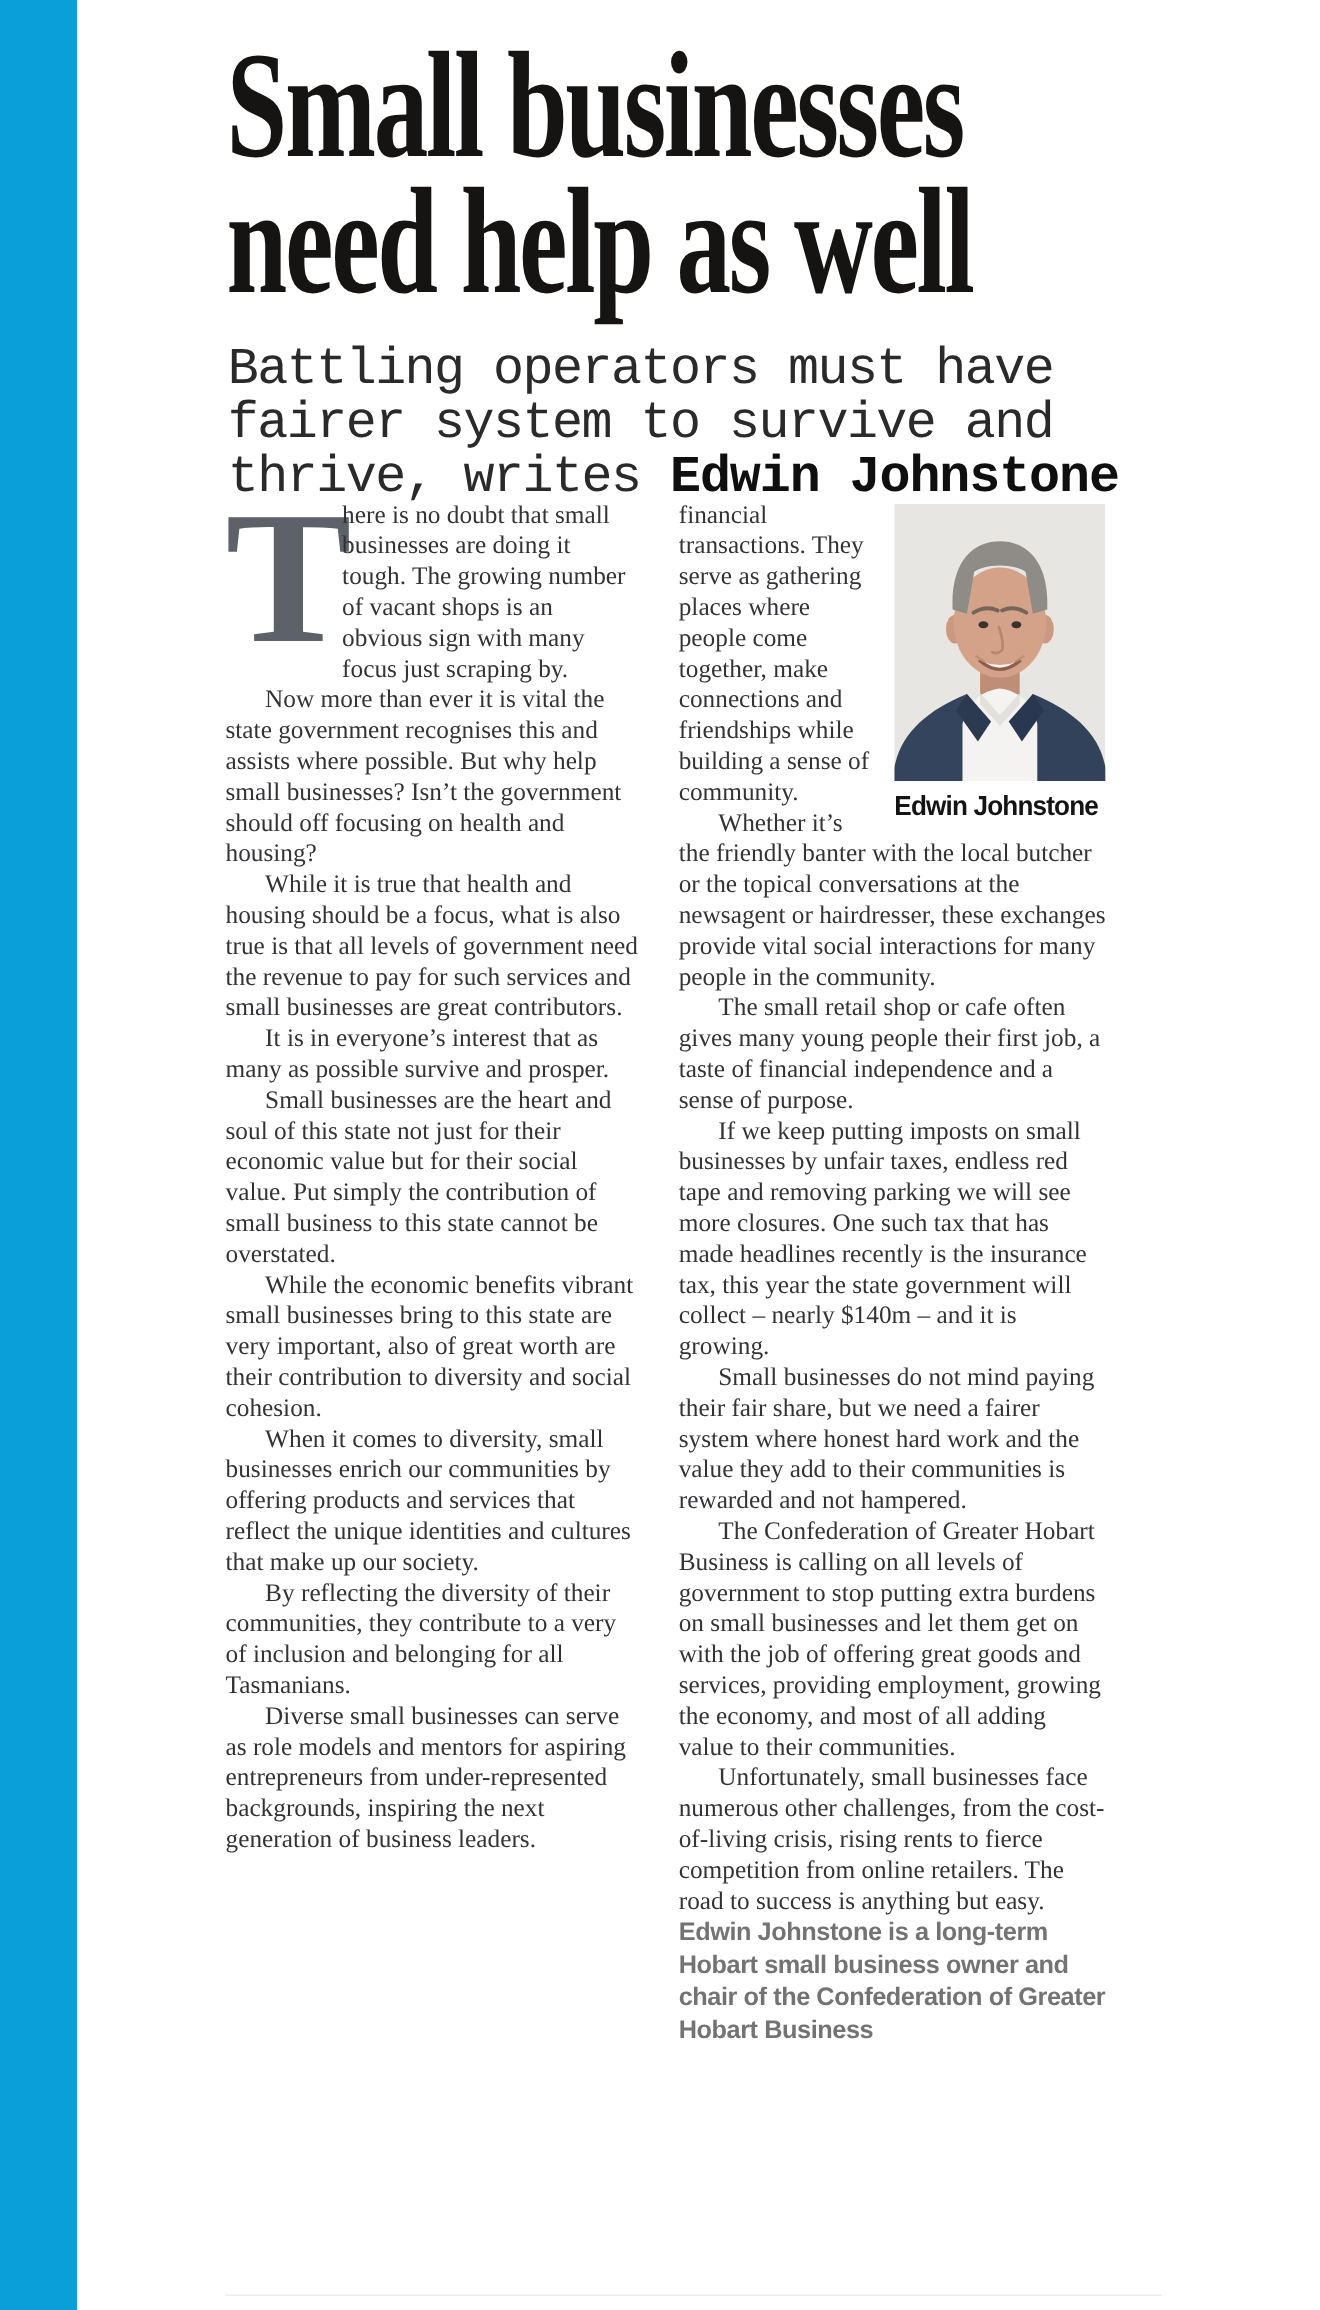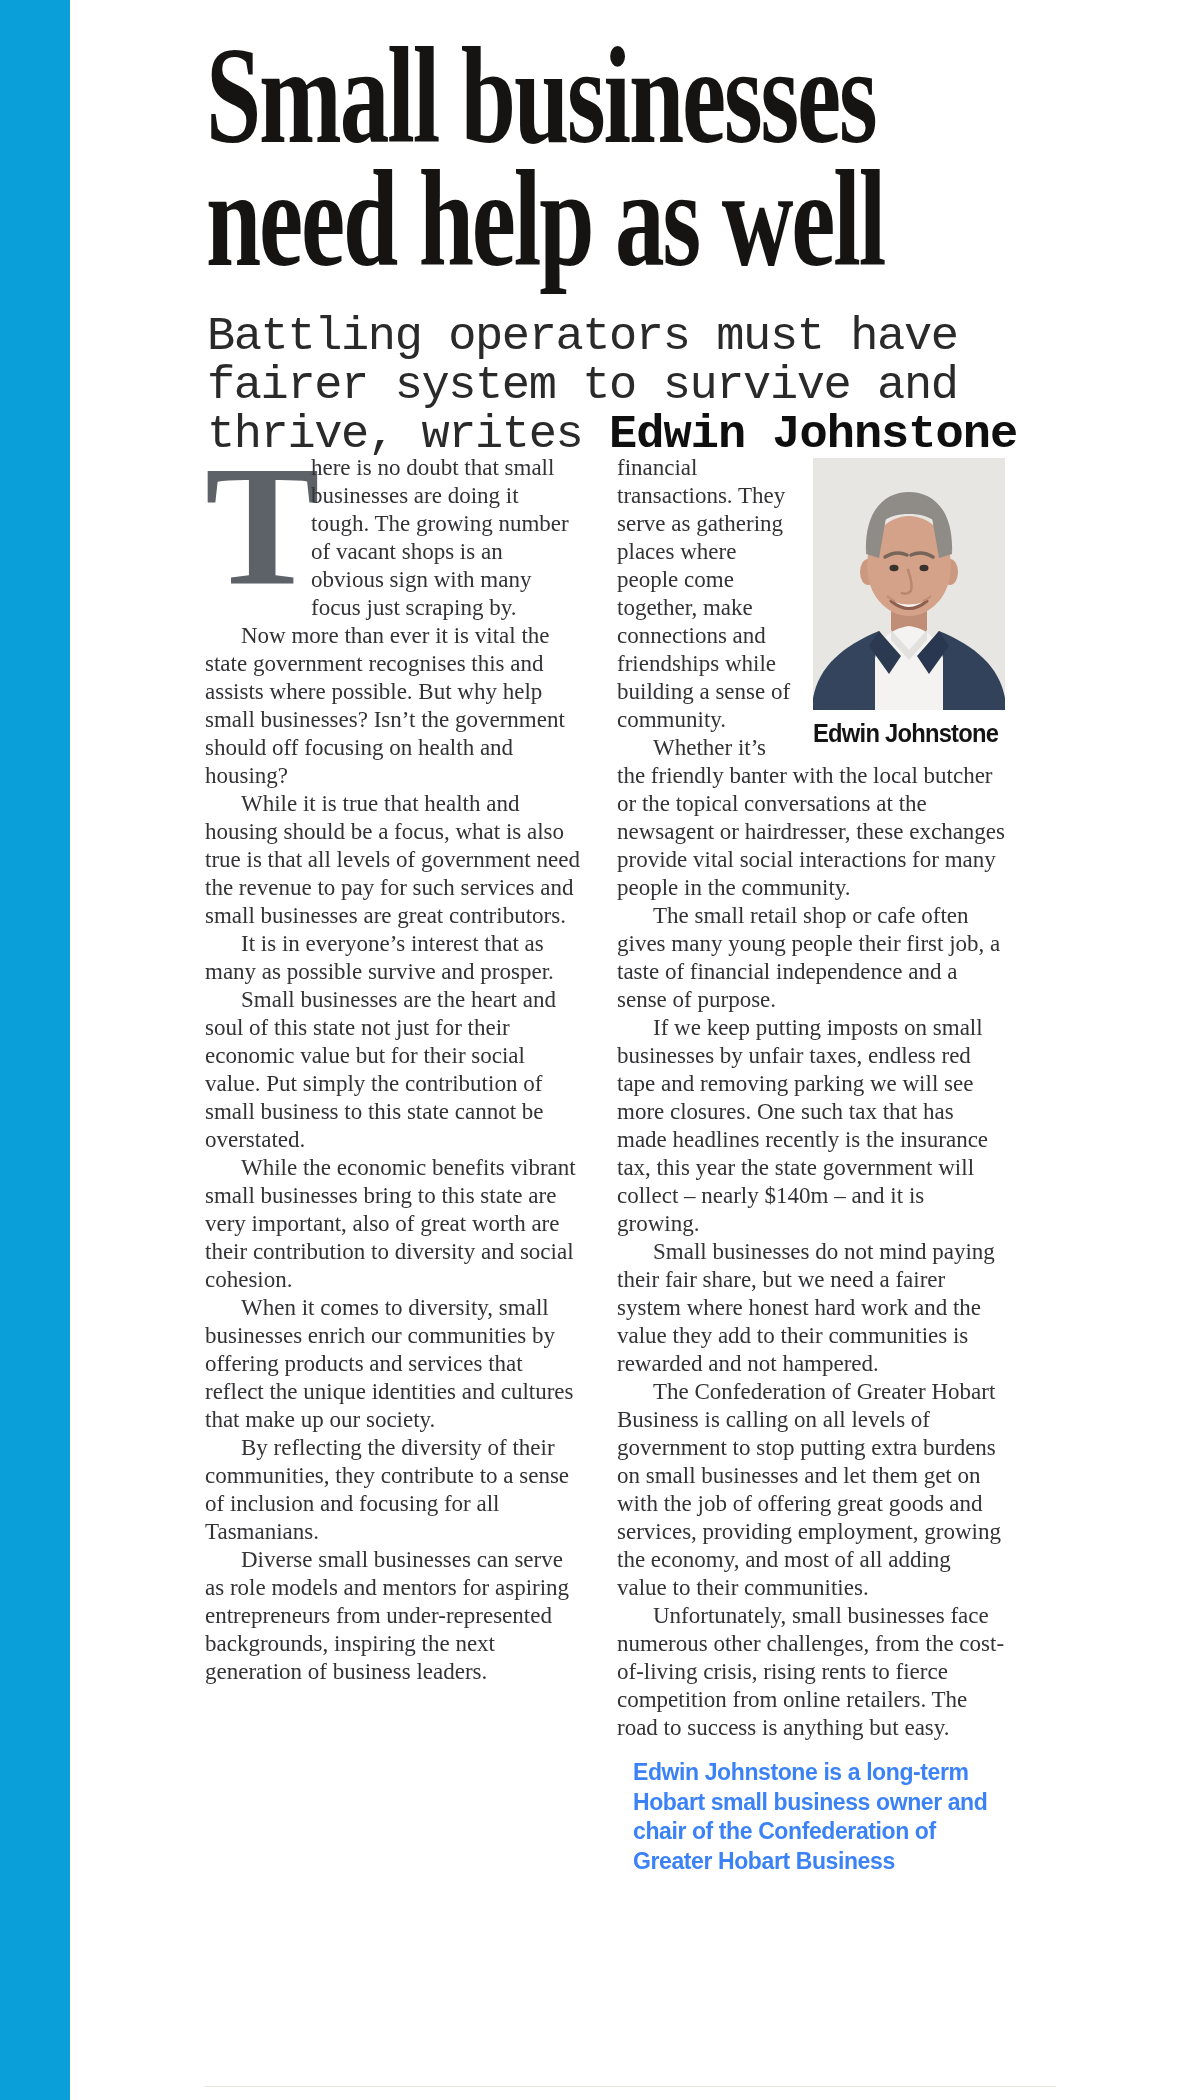--- a/index.html
+++ b/index.html
@@ -31,22 +31,22 @@
   .dropcap{float:left;width:96px;height:140px;margin:2px 10px 0 0;
            font-family:"Liberation Serif", serif;font-weight:700;
            font-size:172px;line-height:140px;color:#5c6268;text-align:center;}
 
   figure.photo{float:right;width:192px;margin:4px 0 10px 14px;padding:0;}
   figure.photo svg{display:block;}
   figcaption.photo-caption{font-family:"Liberation Sans", sans-serif;font-weight:700;
            font-size:25px;letter-spacing:-0.8px;color:#141414;margin-top:9px;
            transform:scaleX(0.95);transform-origin:left;white-space:nowrap;}
 
-  p.bio{margin:16px;font-family:"Liberation Sans", sans-serif;font-weight:700;
-        font-size:23px;line-height:29.5px;letter-spacing:-0.4px;color:#3b82f6;}
+  p.bio{margin:0;font-family:"Liberation Sans", sans-serif;font-weight:700;
+        font-size:23px;line-height:29.5px;letter-spacing:-0.4px;color:#737373;}
 
   .bottom-rule{position:absolute;left:205px;top:2086px;width:885px;height:1px;background:#e7e4e0;}
 </style>
 </head>
 <body>
 
 <div class="page">
 
   <div class="accent-bar bar-left" style="background-color: rgb(10, 159, 217);"></div>
   <div class="accent-bar bar-right" style="background-color: rgb(10, 159, 217);"></div>
@@ -62,21 +62,21 @@
 
     <div class="col col-left">
       <p class="para"><span class="dropcap" style="color: rgb(92, 98, 104);">T</span><span>here is no doubt that small businesses are doing it tough. The growing number of vacant shops is an obvious sign with many focus just scraping by.</span></p>
       <div>
           <p class="para indent">Now more than ever it is vital the state government recognises this and assists where possible. But why help small businesses? Isn’t the government should off focusing on health and housing?</p>
           <p class="para indent">While it is true that health and housing should be a focus, what is also true is that all levels of government need the revenue to pay for such services and small businesses are great contributors.</p>
           <p class="para indent">It is in everyone’s interest that as many as possible survive and prosper.</p>
           <p class="para indent">Small businesses are the heart and soul of this state not just for their economic value but for their social value. Put simply the contribution of small business to this state cannot be overstated.</p>
           <p class="para indent">While the economic benefits vibrant small businesses bring to this state are very important, also of great worth are their contribution to diversity and social cohesion.</p>
           <p class="para indent">When it comes to diversity, small businesses enrich our communities by offering products and services that reflect the unique identities and cultures that make up our society.</p>
-          <p class="para indent">By reflecting the diversity of their communities, they contribute to a sense of inclusion and focusing for all Tasmanians.</p>
+          <p class="para indent">By reflecting the diversity of their communities, they contribute to a very of inclusion and belonging for all Tasmanians.</p>
           <p class="para indent">Diverse small businesses can serve as role models and mentors for aspiring entrepreneurs from under-represented backgrounds, inspiring the next generation of business leaders.</p>
         </div>
     </div>
 
     <div class="col col-right">
 
       <figure class="photo">
         <svg width="192" height="252" viewBox="0 0 192 252" xmlns="http://www.w3.org/2000/svg" role="img">
           <rect x="0" y="0" width="192" height="252" fill="#e8e6e2"></rect>
           <rect x="0" y="249" width="192" height="3" fill="#d8d4cf"></rect>

